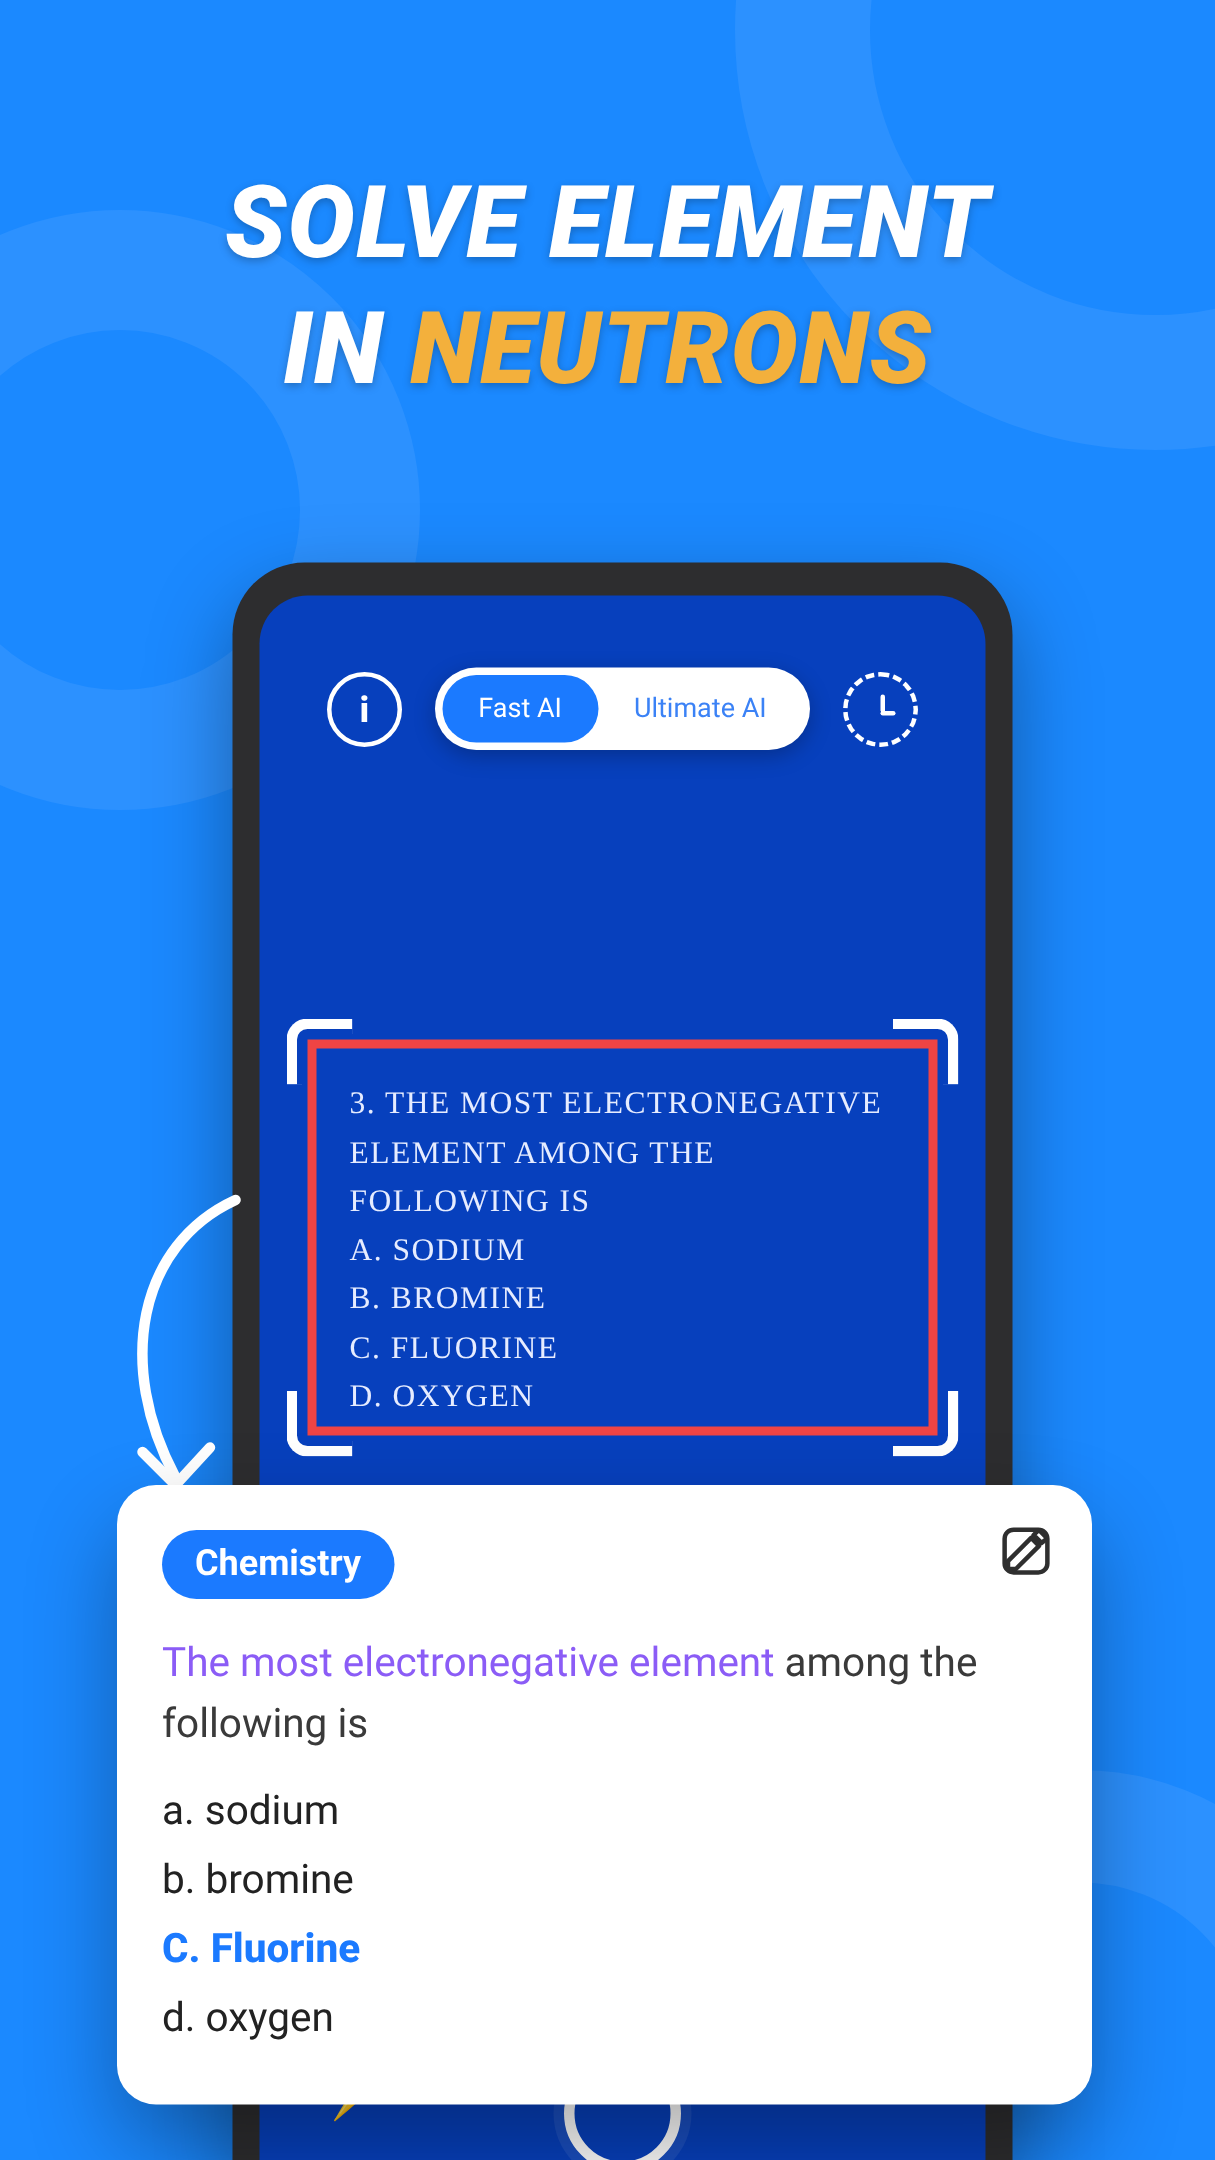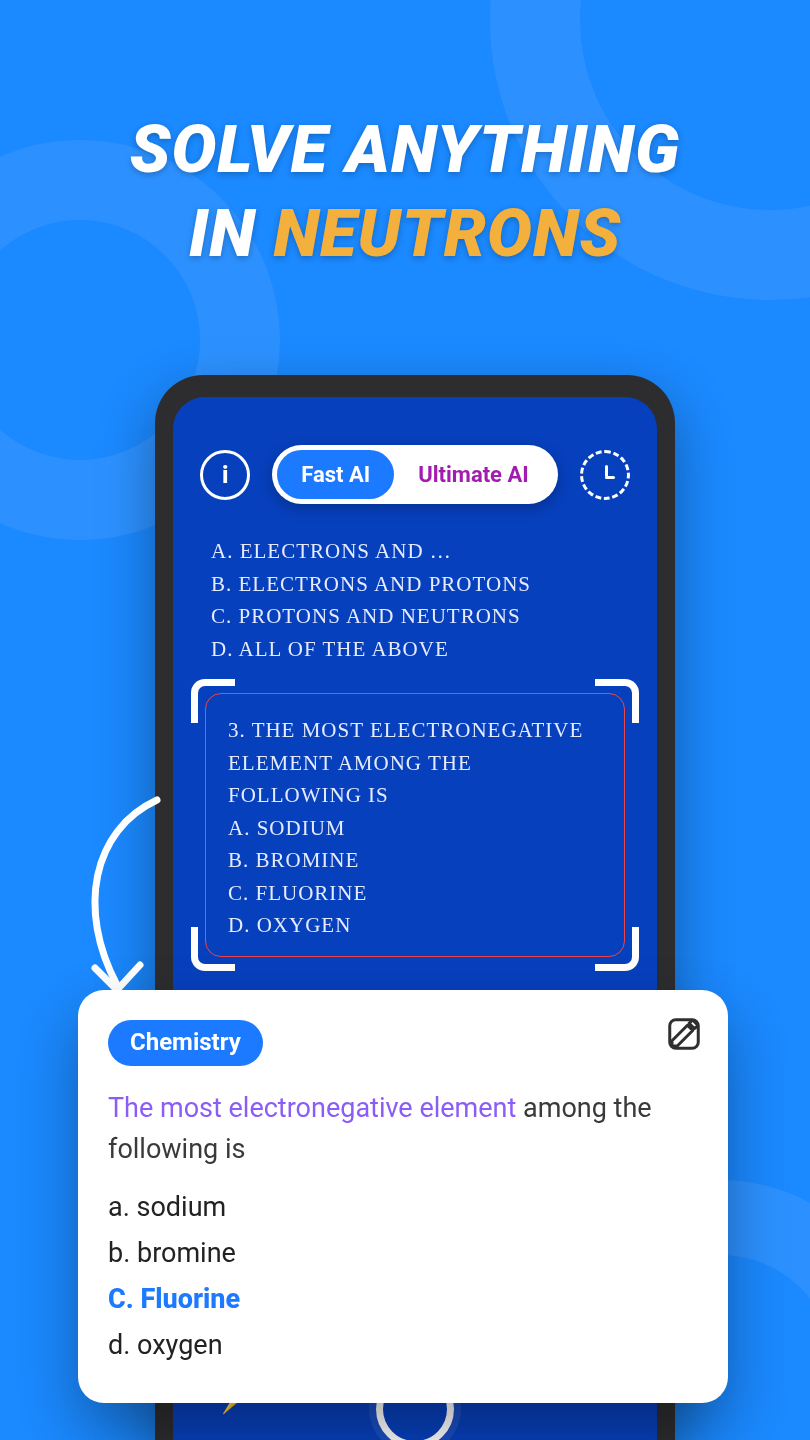--- a/index.html
+++ b/index.html
@@ -56,36 +56,36 @@
   }
   .history-hand2 {
     position: absolute; width: 10px; height: 3px; background: #fff; top: 23px; left: 22px; border-radius: 2px;
   }
 
   .mode-switch {
     display: flex; background: #fff; border-radius: 999px; padding: 5px;
     box-shadow: 0 4px 14px rgba(0,0,0,0.25);
   }
   .mode-opt {
-    padding: 12px 24px; border-radius: 999px; font-weight: 700; font-size: 22px;
+    padding: 12px 24px; border-radius: 999px; font-weight: 400; font-size: 18px;
   }
   .mode-active { background: #1b7aff; color: #fff; }
-  .mode-inactive { color: #a21caf; text-align: center; }
+  .mode-inactive { color: #3b82f6; text-align: center; }
 
   .handwriting {
     font-family: "Comic Sans MS", "Segoe Script", cursive;
     color: #e6ecff; letter-spacing: 1px; font-size: 21px; line-height: 1.55;
   }
   .prev-q { position: absolute; top: 138px; left: 38px; }
 
   .scan-frame {
     position: absolute; top: 282px; left: 18px; right: 18px; height: 292px;
   }
   .scan-inner {
-    position: absolute; inset: 14px; border: 1px solid #ef4444; border-radius: 16px;
+    position: absolute; inset: 14px; border: 6px solid #ef4444; border-radius: 0;
     padding: 20px 22px;
   }
   
   .corner { position: absolute; width: 44px; height: 44px; border: 7px solid #fff; }
   .c-tl { top: 0; left: 0; border-right: none; border-bottom: none; border-top-left-radius: 14px; }
   .c-tr { top: 0; right: 0; border-left: none; border-bottom: none; border-top-right-radius: 14px; }
   .c-bl { bottom: 0; left: 0; border-right: none; border-top: none; border-bottom-left-radius: 14px; }
   .c-br { bottom: 0; right: 0; border-left: none; border-top: none; border-bottom-right-radius: 14px; }
 
   .next-q { position: absolute; top: 592px; left: 56px; opacity: 0.65; font-size: 19px; }
@@ -126,21 +126,21 @@
   .opts .correct { color: #1b7aff; font-weight: 800; }
 </style>
 </head>
 <body>
 
 <div class="bg-ring1"></div>
 <div class="bg-ring2"></div>
 <div class="bg-ring3"></div>
 
 <h1 class="headline">
-  <span>SOLVE ANYTHING</span><br>
+  <span>SOLVE ELEMENT</span><br>
   <span>IN </span><span class="accent">NEUTRONS</span>
 </h1>
 
 <div class="phone">
   <div class="phone-screen">
 
     <div class="top-bar">
       <div class="round-btn">
         <span class="info-i">i</span>
       </div>
@@ -149,26 +149,20 @@
         <div class="mode-opt mode-inactive">Ultimate AI</div>
       </div>
       <div class="round-btn history-btn">
         <span>
           <span class="history-hand"></span>
             <span class="history-hand2"></span>
         </span>
       </div>
     </div>
 
-    <div class="handwriting prev-q">
-      <div>A. ELECTRONS AND …</div>
-      <div>B. ELECTRONS AND PROTONS</div>
-      <div>C. PROTONS AND NEUTRONS</div>
-      <div>D. ALL OF THE ABOVE</div>
-    </div>
 
     <div class="scan-frame">
       <span class="corner c-tl"></span>
       <span class="corner c-tr"></span>
       <span class="corner c-bl"></span>
       <span class="corner c-br"></span>
       <div class="scan-inner handwriting">
         <div>
           <span>3.</span>
           <span>THE MOST ELECTRONEGATIVE ELEMENT AMONG THE FOLLOWING IS</span>

